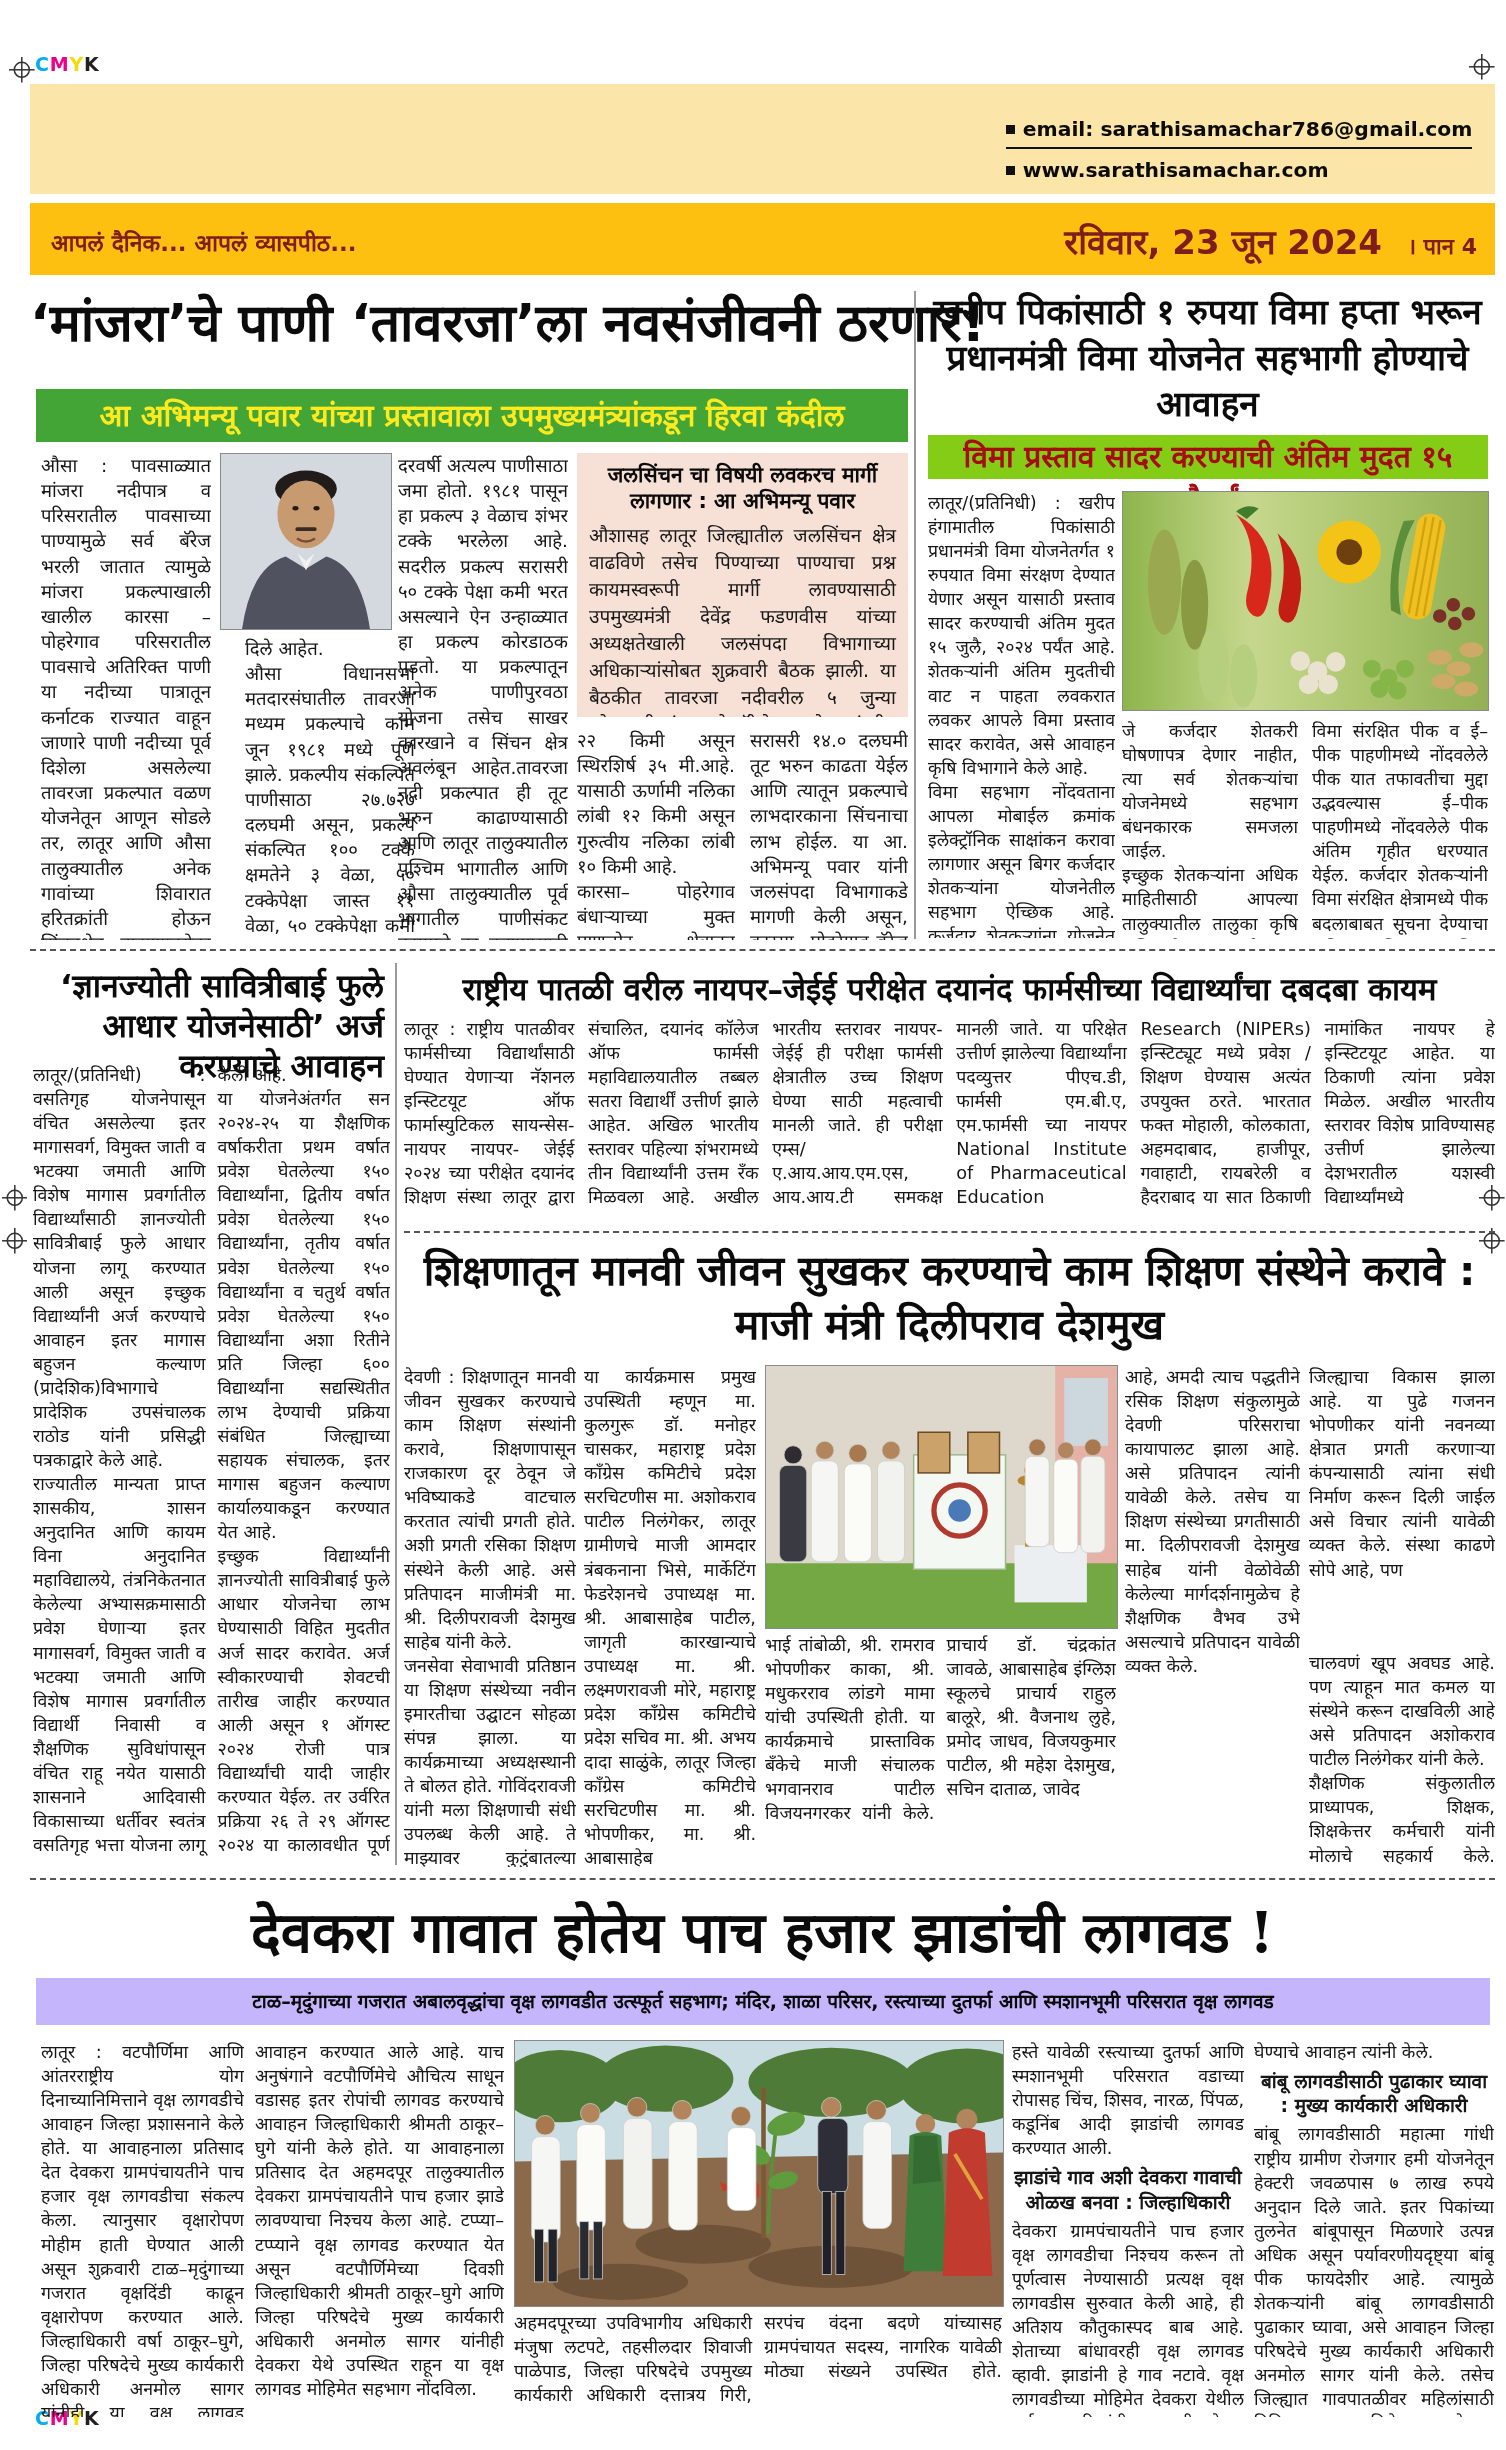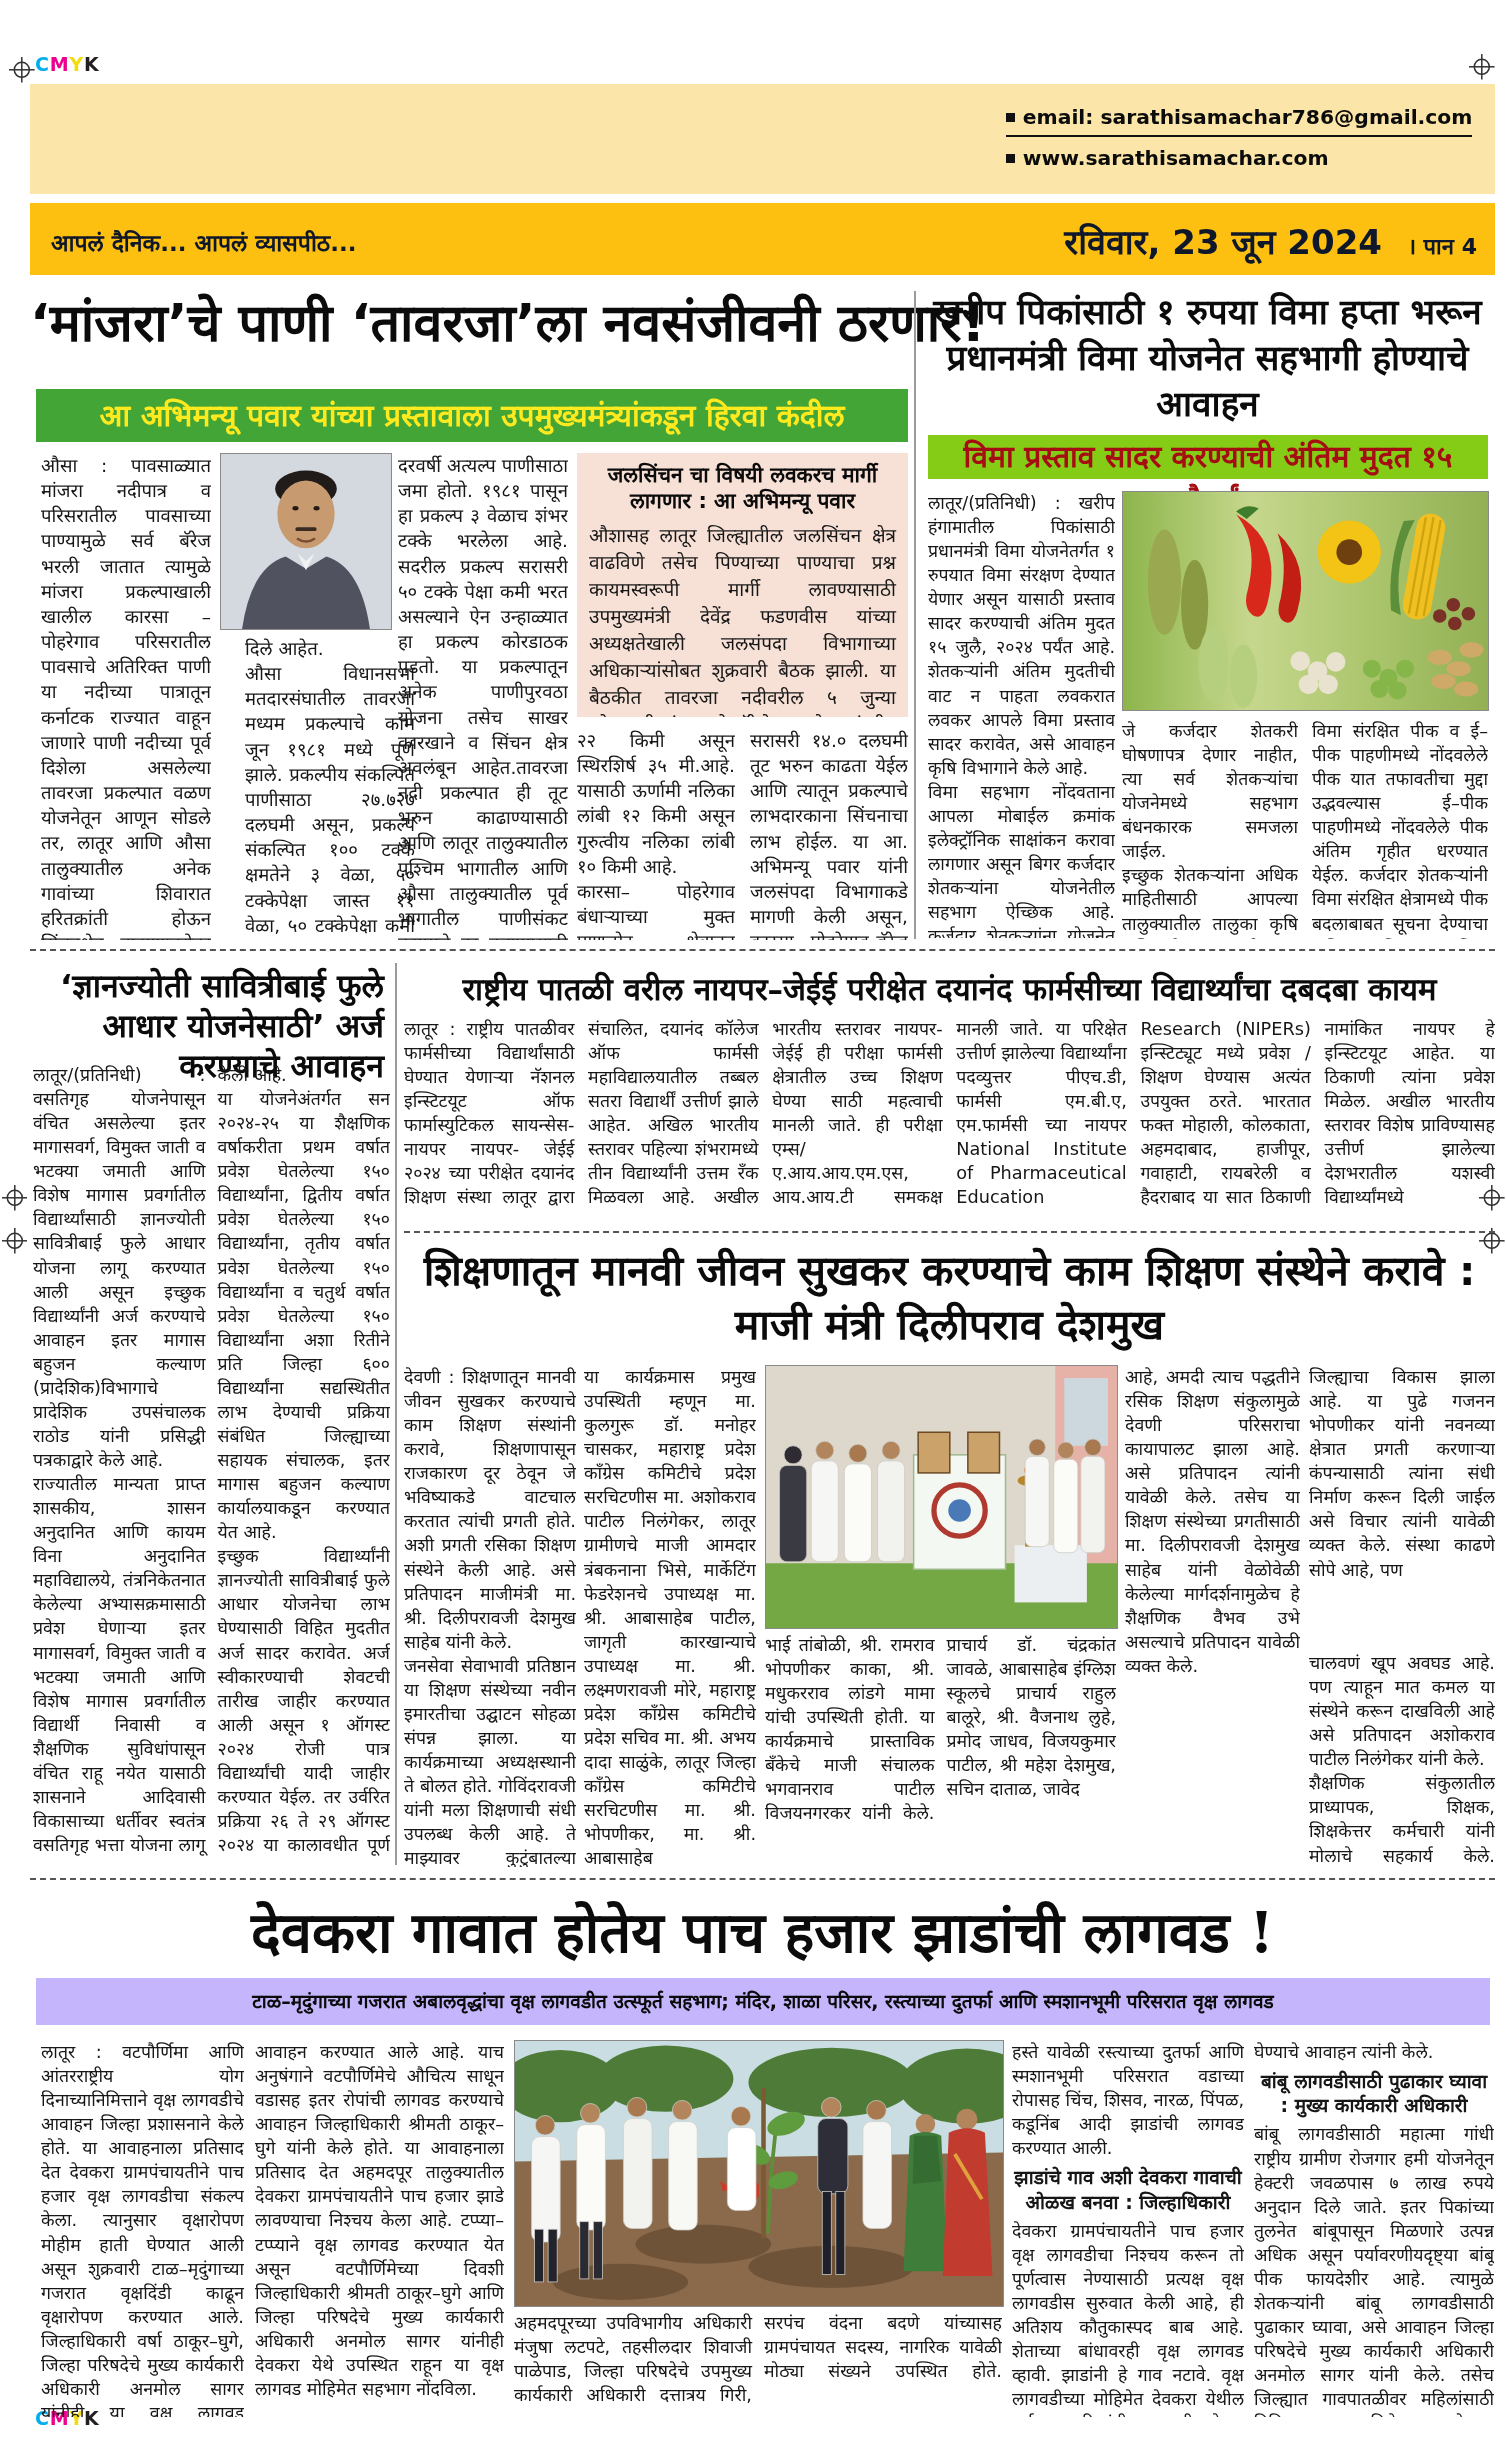--- a/index.html
+++ b/index.html
@@ -5,24 +5,24 @@
   html,body{margin:0;padding:0;background:#e8e8e8;}
   .page{position:relative;width:1506px;height:2450px;background:#ffffff;margin:0 auto;overflow:hidden;
         font-family:"DejaVu Sans",sans-serif;color:#111;}
   .abs{position:absolute;}
   
   .masthead{background:#fbe5a8;}
   .masthead-title{font-size:56px;font-weight:900;color:#e4232b;letter-spacing:0.8px;
      text-shadow:1.5px 1.5px 0 #ffffff,-0.8px -0.8px 0 #fff;}
   .masthead-city{font-size:50px;font-weight:900;color:#0c0c0c;}
   .contact{font-size:20.3px;font-weight:700;color:#0c0c0c;line-height:1.55;}
-  .contact .row{display:flex;align-items:center;gap:7.5px;}
+  .contact .row{display:flex;align-items:center;gap:7.5px;margin-top:12px;}
   .sq{width:9px;height:9px;background:#111;display:inline-block;}
   .u{border-bottom:2.3px solid #111;padding-bottom:1.5px;}
-  .yellowband{background:#fdc011;color:#0f172a;}
+  .yellowband{background:#fdc011;color:#7f1d1d;}
   .tagline{font-size:23px;font-weight:800;}
   .edition-date{font-size:34px;font-weight:900;}
   .pageno{font-size:22px;font-weight:700;}
   
   .hl{font-weight:900;color:#0b0b0b;text-align:center;}
   .hl-main{font-size:52px;line-height:1.08;white-space:nowrap;}
   .greenband{background:#43a536;color:#ffe91f;font-weight:900;font-size:30px;text-align:center;}
   .hl-ins{font-size:35px;line-height:1.32;}
   .insband{background:#84cc16;color:#a50d12;font-weight:900;font-size:30px;text-align:center;}
   .hl-mid{font-size:32px;line-height:1.25;}

